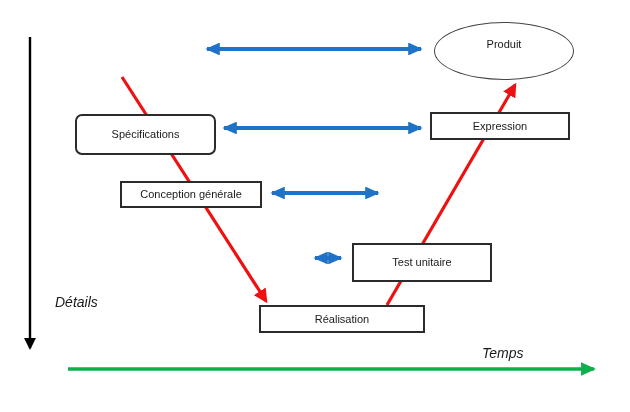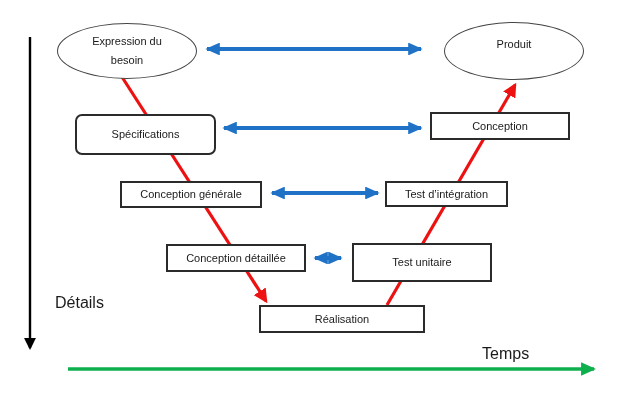--- a/index.html
+++ b/index.html
@@ -26,33 +26,34 @@
     display:flex;align-items:center;justify-content:center;
     text-align:center;
     background:#fff;
     font-size:11px;
     line-height:13px;
     box-sizing:border-box;
   }
   .rect{border:2px solid var(--box-border);}
   .ellipse{border:1px solid var(--ellipse-border);border-radius:50%;line-height:19px;}
   .n-expression{left:57px;top:23px;width:140px;height:56px;padding:0 22px;}
-  .n-produit{left:444px;top:22px;width:140px;height:58px;padding-bottom:14px;}
+  .n-produit{left:434px;top:22px;width:140px;height:58px;padding-bottom:14px;}
   .n-specifications{left:75px;top:114px;width:141px;height:41px;border-radius:7px;}
   .n-validation{left:430px;top:112px;width:140px;height:28px;}
   .n-conception-generale{left:120px;top:181px;width:142px;height:27px;}
   .n-test-integration{left:385px;top:181px;width:123px;height:26px;}
   .n-conception-detaillee{left:166px;top:244px;width:140px;height:28px;}
   .n-test-unitaire{left:352px;top:243px;width:140px;height:39px;}
   .n-realisation{left:259px;top:305px;width:166px;height:28px;}
   .axis-label{
     position:absolute;
-    font-size:16px;
+    font-size:14px;
     color:#1a1a1a;
     white-space:nowrap;
+    font-style:italic;
   }
   .l-details{left:55px;top:294px;}
   .l-temps{left:482px;top:345px;text-align:center;}
 </style>
 </head>
 <body>
 
 <div class="canvas">
 
   <svg class="layer" width="630" height="412" viewBox="0 0 630 412">
@@ -78,47 +79,38 @@
     <line x1="122" y1="77" x2="266" y2="301" stroke="var(--red)" stroke-width="3.2" marker-end="url(#arr-red)"></line>
 
     <line x1="387" y1="305" x2="515" y2="85" stroke="var(--red)" stroke-width="3.2" marker-end="url(#arr-red)"></line>
 
     <line x1="207" y1="49" x2="421" y2="49" stroke="var(--blue)" stroke-width="4" marker-start="url(#arr-blue)" marker-end="url(#arr-blue)"></line>
     <line x1="224" y1="128" x2="421" y2="128" stroke="var(--blue)" stroke-width="4" marker-start="url(#arr-blue)" marker-end="url(#arr-blue)"></line>
     <line x1="272" y1="193" x2="378" y2="193" stroke="var(--blue)" stroke-width="4" marker-start="url(#arr-blue)" marker-end="url(#arr-blue)"></line>
     <line x1="315" y1="258" x2="341" y2="258" stroke="var(--blue)" stroke-width="4" marker-start="url(#arr-blue)" marker-end="url(#arr-blue)"></line>
   </svg>
 
-  <div class="node ellipse n-expression">
-    <span>Expression du besoin</span>
-  </div>
 
   <div class="node ellipse n-produit">
     <span>Produit</span>
   </div>
 
   <div class="node rect n-specifications">
     <span>Spécifications</span>
   </div>
 
   <div class="node rect n-validation">
-    <span>Conception</span>
+    <span>Expression</span>
   </div>
 
   <div class="node rect n-conception-generale">
     <span>Conception générale</span>
   </div>
 
-  <div class="node rect n-test-integration">
-    <span>Test d’intégration</span>
-  </div>
 
-  <div class="node rect n-conception-detaillee">
-    <span>Conception détaillée</span>
-  </div>
 
   <div class="node rect n-test-unitaire">
     <span>Test unitaire</span>
   </div>
 
   <div class="node rect n-realisation">
     <span>Réalisation</span>
   </div>
 
   <div class="axis-label l-details">Détails</div>

